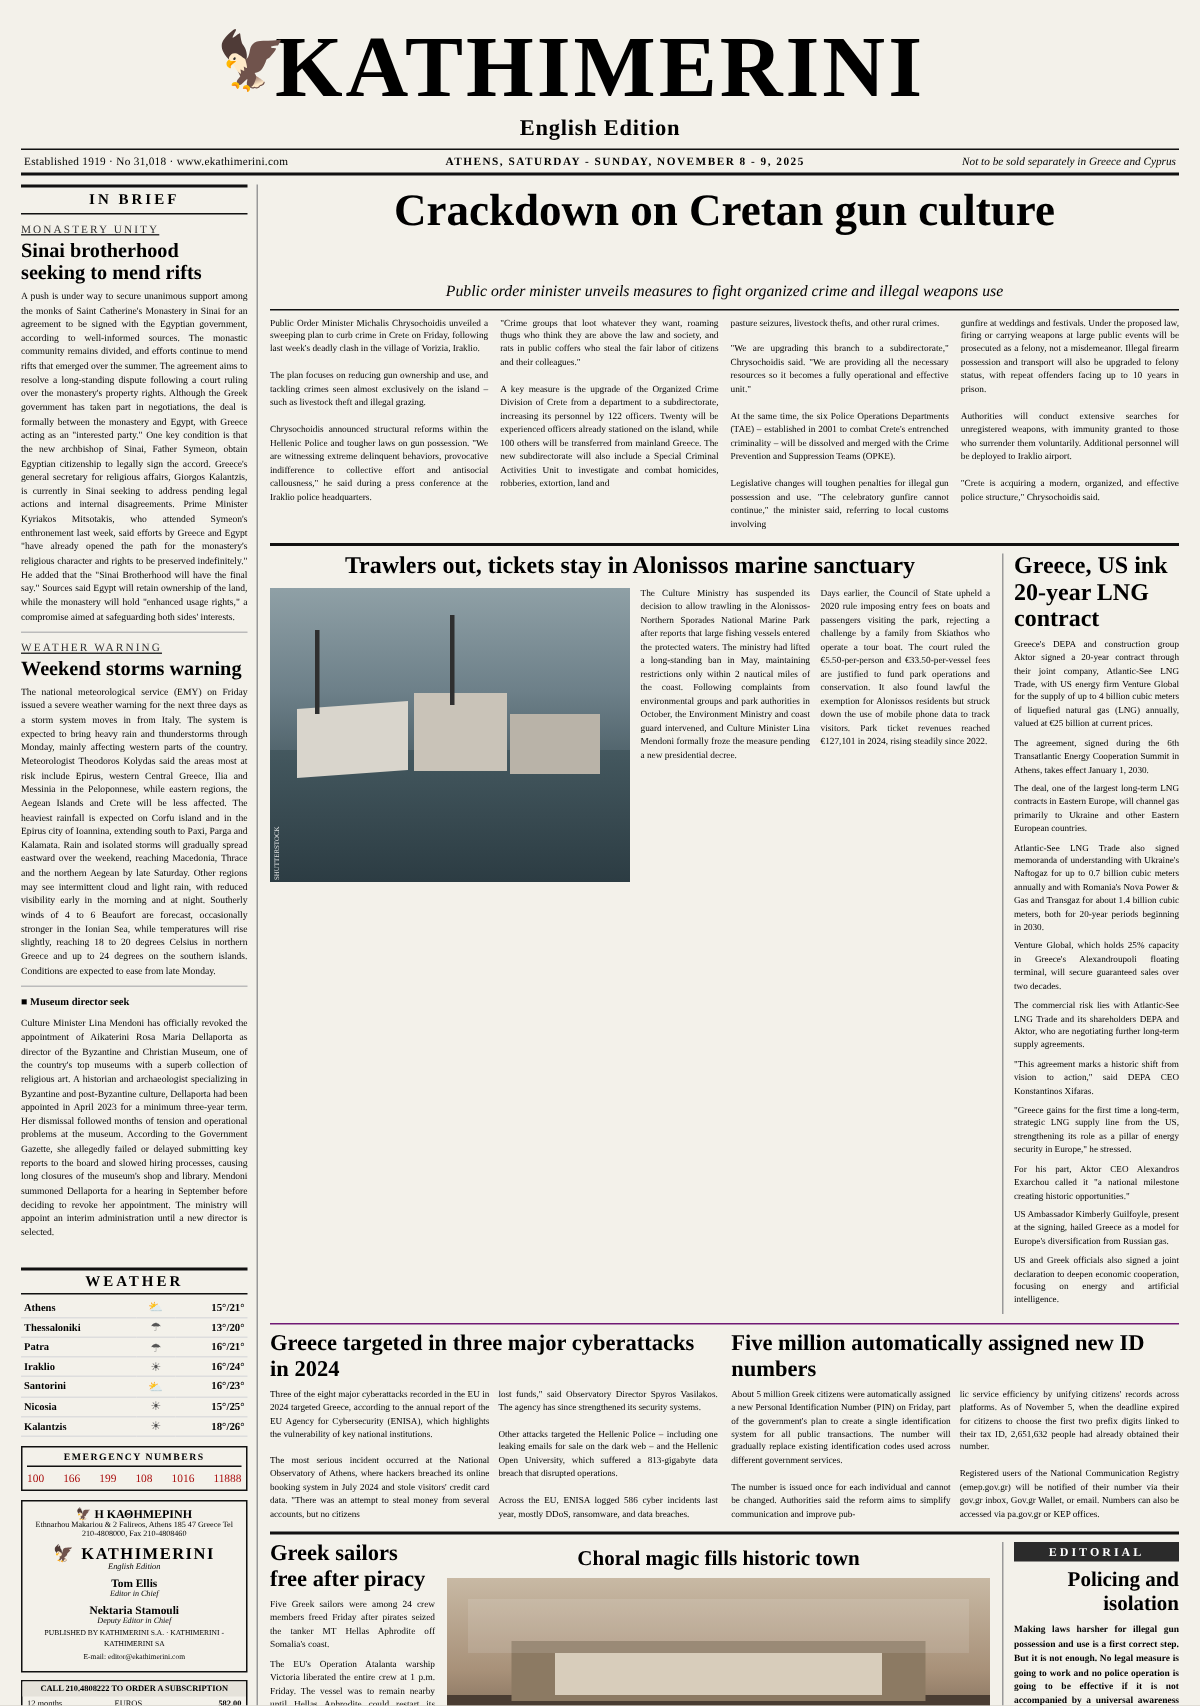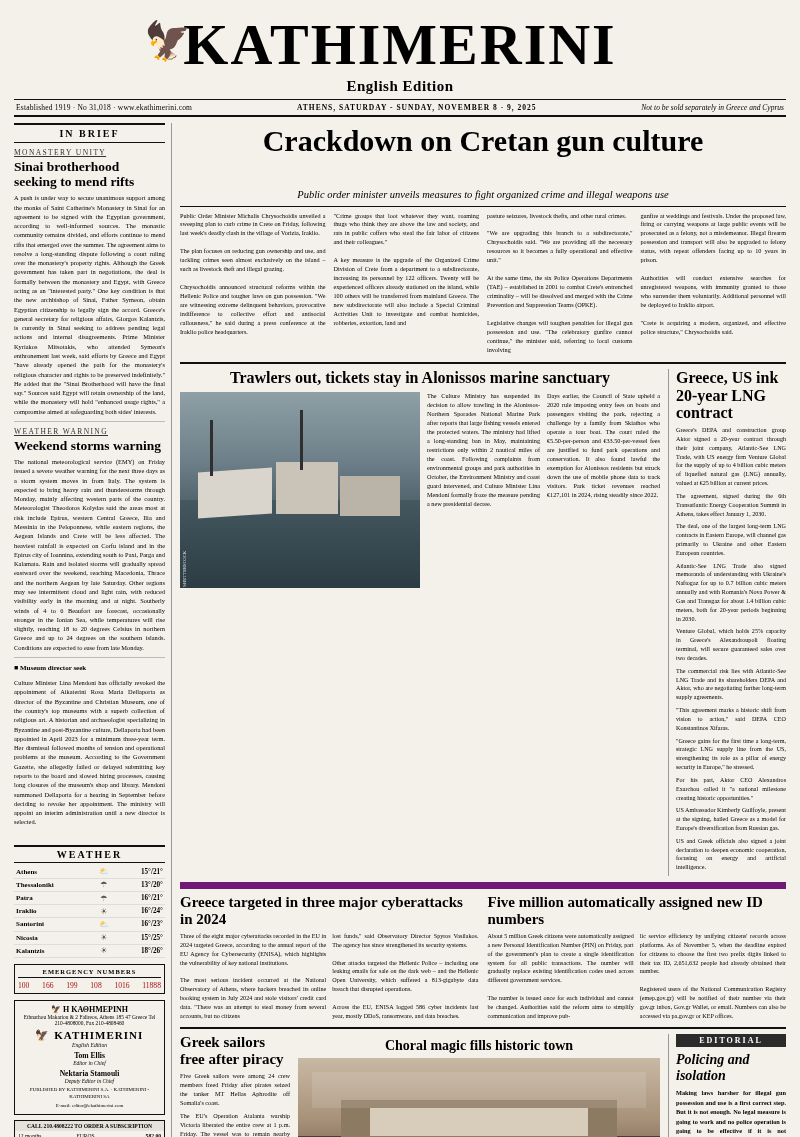--- a/index.html
+++ b/index.html
@@ -37,21 +37,21 @@
   .feat-body{display:flex;gap:7px;}
   .photo{background:#6f7d86;position:relative;overflow:hidden;}
   .photo .cap{position:absolute;left:2px;bottom:2px;font-size:4.6px;color:#fff;writing-mode:vertical-rl;transform:rotate(180deg);opacity:.85;}
   .txt{font-size:6.2px;line-height:1.45;text-align:justify;}
   .txt p{margin:0 0 4px 0;}
 
   .rh-h{font-family:"Liberation Serif",serif;font-size:16px;font-weight:bold;line-height:1.08;margin:0 0 5px 0;}
   .rh-txt{font-size:6.1px;line-height:1.45;text-align:justify;}
   .rh-txt p{margin:0 0 4px 0;}
 
-  .two-up{display:flex;gap:9px;margin-top:6px;border-top:7px solid #701a75;padding-top:5px;}
+  .two-up{display:flex;gap:9px;margin-top:6px;border-top:1px solid #701a75;padding-top:5px;}
   .two-up .col{flex:1;}
   .two-h{font-family:"Liberation Serif",serif;font-size:15px;font-weight:bold;line-height:1.1;margin:0 0 5px 0;}
   .two-body{display:flex;gap:6px;}
   .two-body .c{flex:1;font-size:6.1px;line-height:1.45;text-align:justify;}
 
   .wx-title{text-align:center;font-size:10px;font-weight:bold;letter-spacing:2px;border-top:2px solid #111;border-bottom:1px solid #111;padding:2px 0;margin:18px 0 3px;}
   table.wx{width:100%;border-collapse:collapse;font-size:7px;}
   table.wx td{padding:1.6px 2px;border-bottom:1px solid #ddd;}
   table.wx td.city{font-weight:bold;}
   table.wx td.tmp{text-align:right;font-weight:bold;font-size:7.2px;}
@@ -71,21 +71,21 @@
   .subbox .hdr{background:#e5e2da;text-align:center;font-weight:bold;padding:2px;font-size:5.6px;}
   .subbox table{width:100%;border-collapse:collapse;}
   .subbox td{padding:1.5px 3px;border-bottom:1px solid #ddd;}
   .subbox td.val{text-align:right;font-weight:bold;}
 
   .bottom{display:flex;gap:8px;margin-top:7px;border-top:2px solid #111;padding-top:5px;}
   .bot-left{width:110px;}
   .bot-mid{flex:1;}
   .bot-right{width:118px;border-left:1px solid #999;padding-left:7px;box-sizing:border-box;}
   .edit-t{text-align:center;font-size:8px;font-weight:bold;letter-spacing:2px;background:#2b2b2b;color:#fff;padding:2px 0;}
-  .edit-h{font-family:"Liberation Serif",serif;font-size:14px;font-weight:bold;font-style:italic;text-align:left;line-height:1.1;margin:5px 0;}
+  .edit-h{font-family:"Liberation Serif",serif;font-size:14px;font-weight:bold;text-align:right;line-height:1.1;margin:5px 0;}
   .edit-p{font-size:6.3px;line-height:1.5;text-align:justify;font-weight:bold;}
   .choral-wrap{margin-top:4px;}
   .choral-h{font-family:"Liberation Serif",serif;font-size:14px;font-weight:bold;text-align:center;margin:0 0 4px;}
 </style>
 </head>
 <body>
 
 <div class="page">
 
   <div class="masthead">

